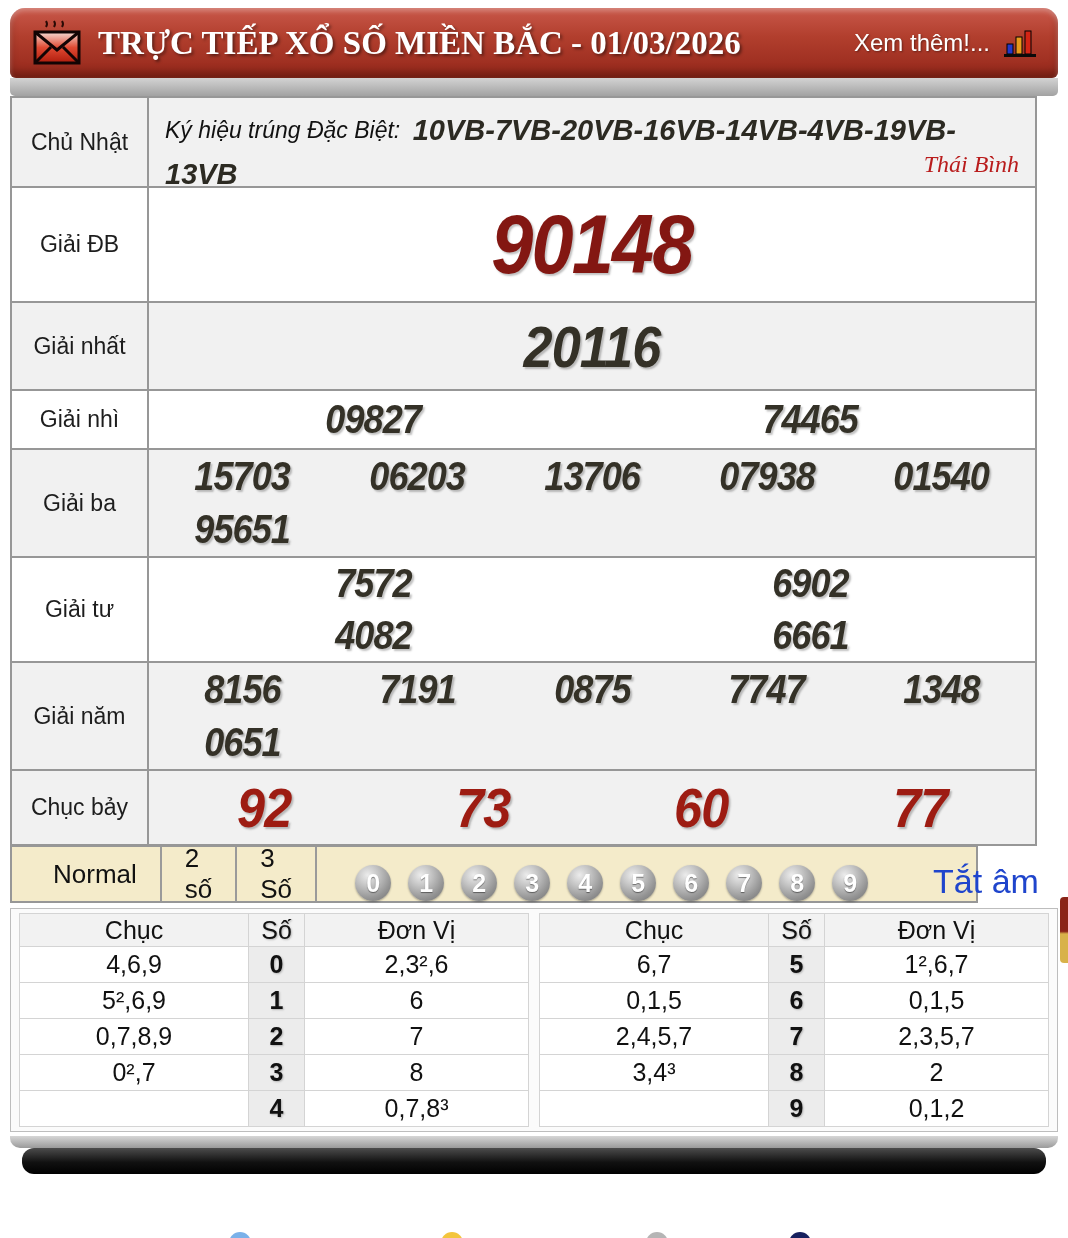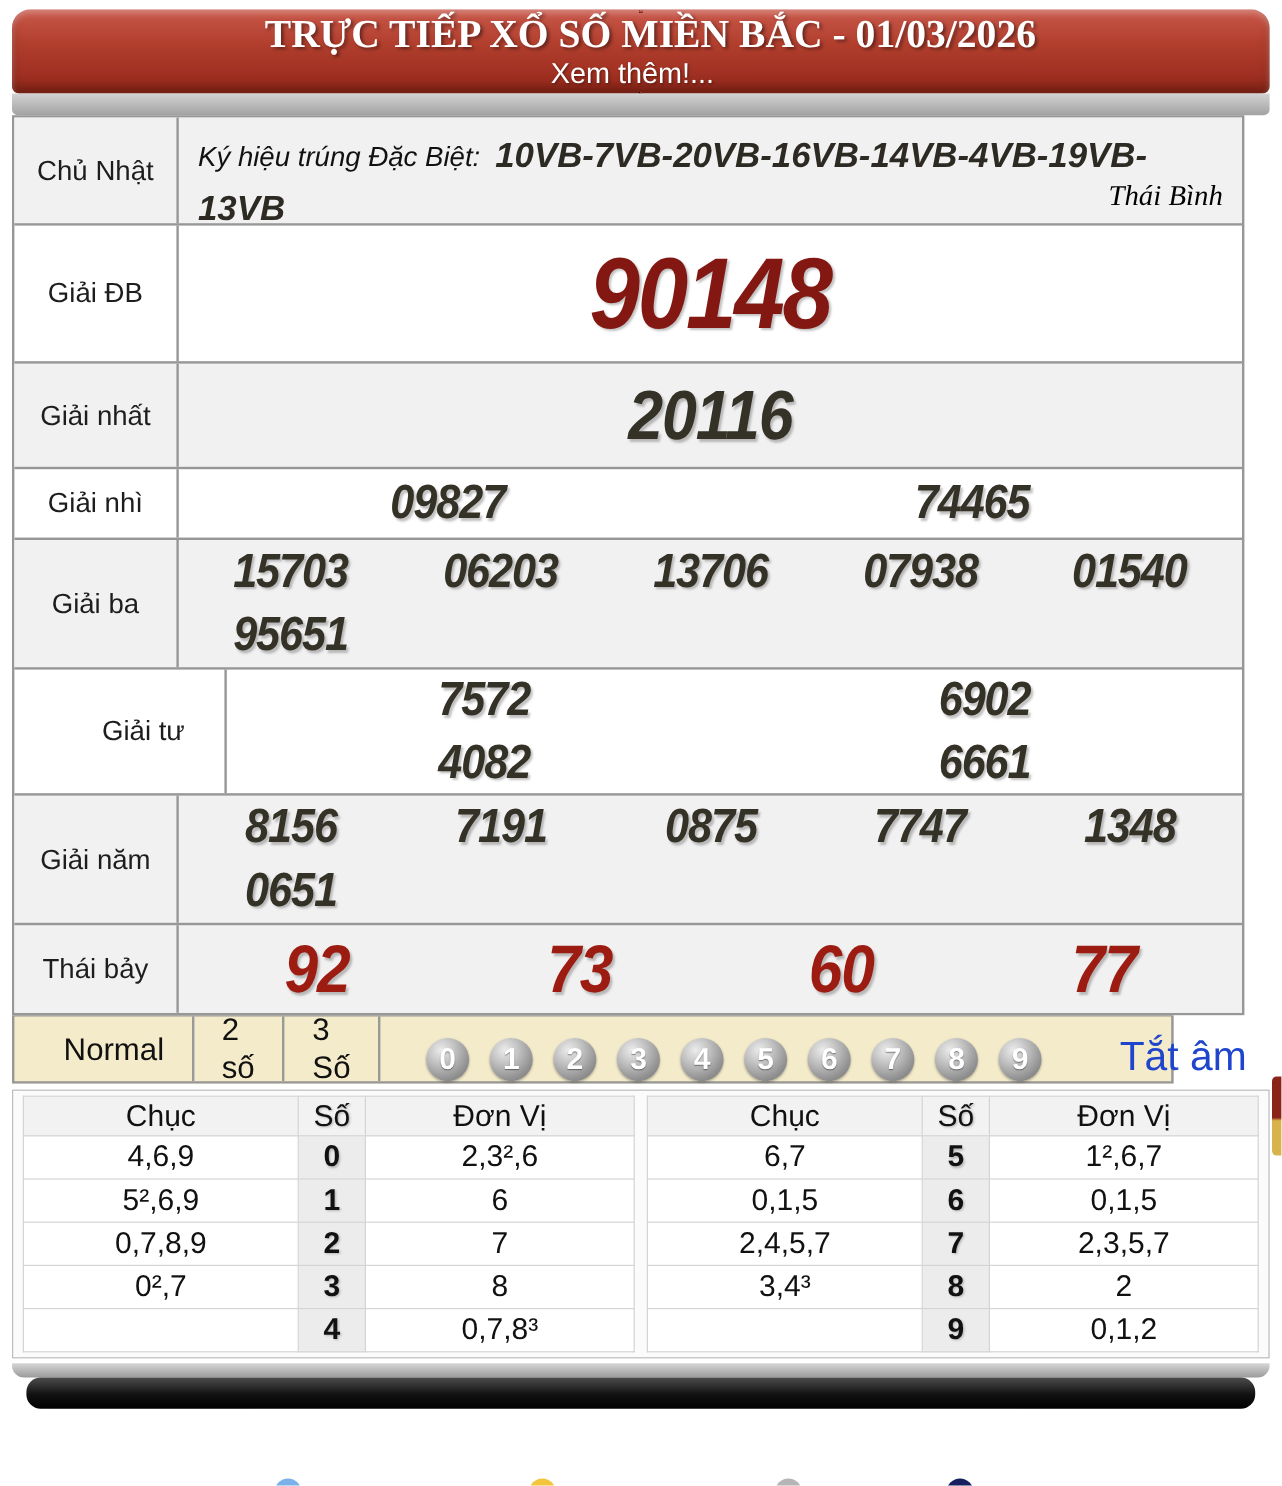--- a/index.html
+++ b/index.html
@@ -8,21 +8,20 @@
     background:#fff;font-family:"Liberation Sans", sans-serif;color:#111;
   }
   .widget{position:absolute;left:10px;top:8px;width:1048px;}
 
   
   .hdr{
     height:70px;border-radius:15px 15px 6px 6px;display:flex;align-items:center;
     padding:0 22px;box-sizing:border-box;
     background:linear-gradient(180deg,#c9584a 0%,#b23f2e 40%,#9c2d1f 85%,#8a2416 100%);
     box-shadow:inset 0 3px 5px rgba(255,255,255,.3), inset 0 -6px 10px rgba(0,0,0,.22);
-    flex-direction:column;
   }
   .hdr-title{
     font-family:"Liberation Serif", serif;font-weight:bold;font-size:33px;color:#fff;
     margin-left:16px;text-shadow:2px 2px 3px rgba(0,0,0,.45);white-space:nowrap;
   }
   .hdr-spacer{flex:1;}
   .hdr-more{font-size:24px;color:#fff;text-shadow:1px 1px 2px rgba(0,0,0,.4);margin-right:14px;cursor:pointer;}
   .bevel-top{height:18px;background:linear-gradient(180deg,#d3d3d3,#a2a2a2);border-radius:0 0 5px 5px;}
 
   
@@ -34,30 +33,30 @@
     width:135px;flex:none;border-right:2px solid #979797;display:flex;
     align-items:center;justify-content:center;font-size:23px;color:#1d1d1d;
   }
   .pbody{flex:1;position:relative;font-style:italic;}
   .r-info .pbody{padding:10px 16px 6px 16px;box-sizing:border-box;}
   .r-info{height:88px;}
   .r-db{height:113px;}
   .r-1{height:86px;}
   .r-2{height:57px;}
   .r-3{height:106px;}
-  .r-4{height:103px;padding-left:40px;}
+  .r-4{height:103px;}
   .r-5{height:106px;}
   .r-6{height:58px;}
   .r-7{height:73px;}
 
   .info-label{font-size:23px;color:#111;line-height:44px;vertical-align:middle;}
   .info-codes{font-size:29px;font-weight:bold;color:#2c2a22;line-height:44px;margin-left:8px;vertical-align:middle;}
   .province{
     position:absolute;right:16px;bottom:8px;font-family:"Liberation Serif", serif;
-    font-size:24px;color:#000000;
+    font-size:24px;color:#b91c1c;
   }
 
   .pgrid{display:grid;height:100%;align-items:center;justify-items:center;padding:0 6px;box-sizing:border-box;}
   .cols1{grid-template-columns:1fr;}
   .cols2{grid-template-columns:1fr 1fr;}
   .cols3{grid-template-columns:1fr 1fr 1fr 1fr 1fr;}
   .cols4{grid-template-columns:1fr 1fr 1fr 1fr;}
   .rows2{grid-template-rows:1fr 1fr;}
 
   .num{display:inline-block;font-weight:bold;letter-spacing:-1px;
@@ -210,21 +209,21 @@
         <span class="num n-std">7191</span>
         <span class="num n-std">0875</span>
         <span class="num n-std">7747</span>
         <span class="num n-std">1348</span>
         <span class="num n-std">0651</span>
       </div>
     </div>
 
 
     <div class="prow r-7 odd">
-      <div class="plabel">Thái bảy</div>
+      <div class="plabel">Chục bảy</div>
       <div class="pbody pgrid cols4">
         <span class="num n-seven">92</span>
         <span class="num n-seven">73</span>
         <span class="num n-seven">60</span>
         <span class="num n-seven">77</span>
       </div>
     </div>
 
   </div>
 

